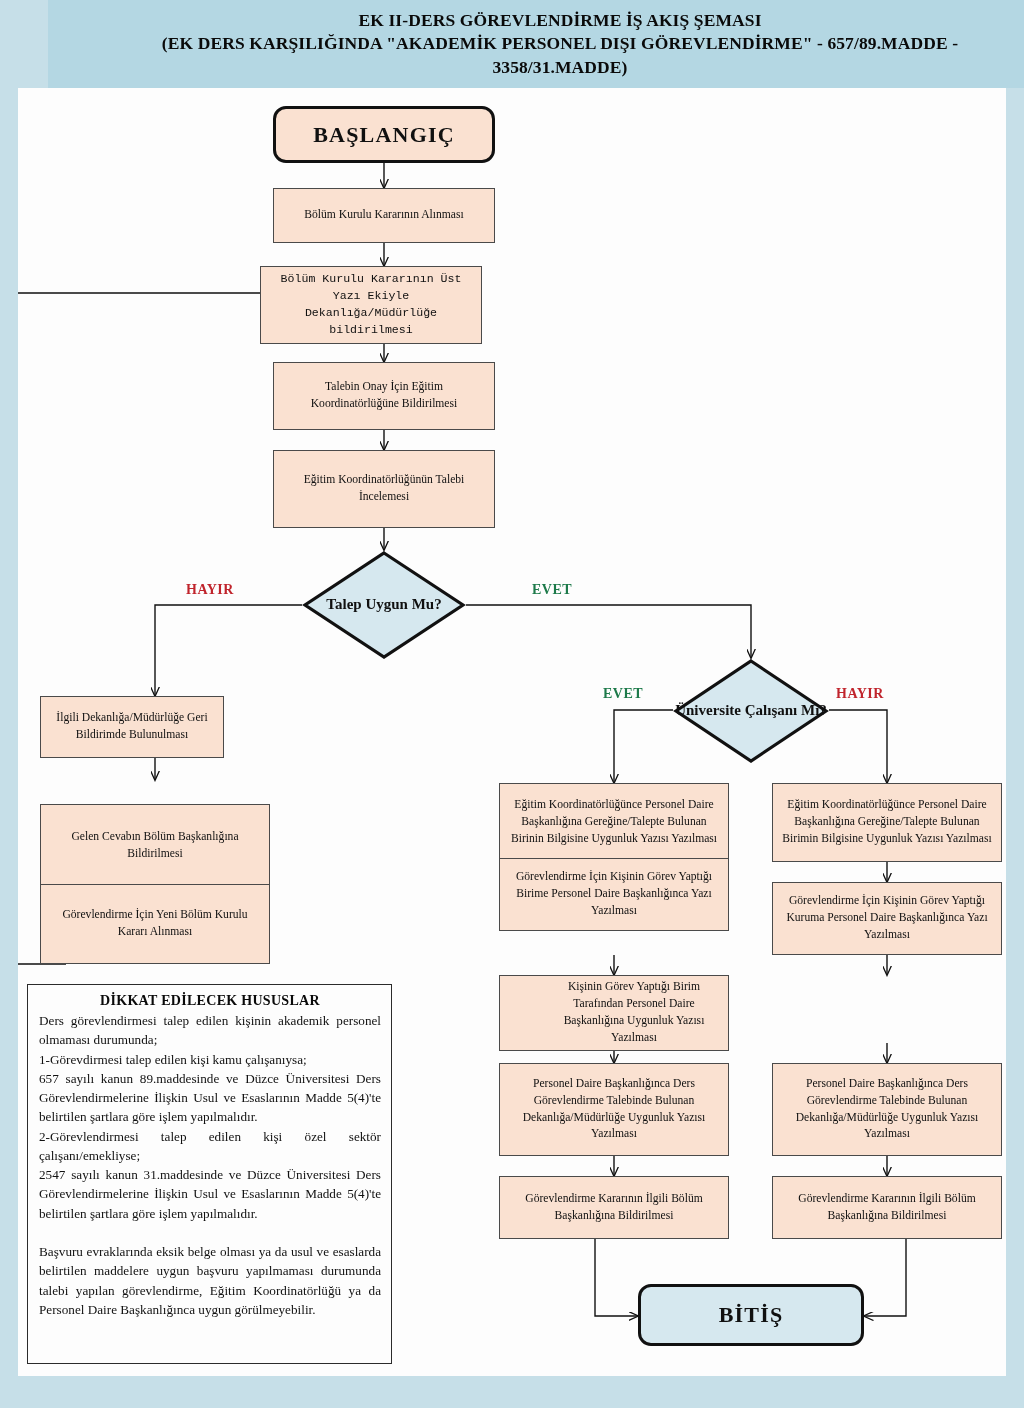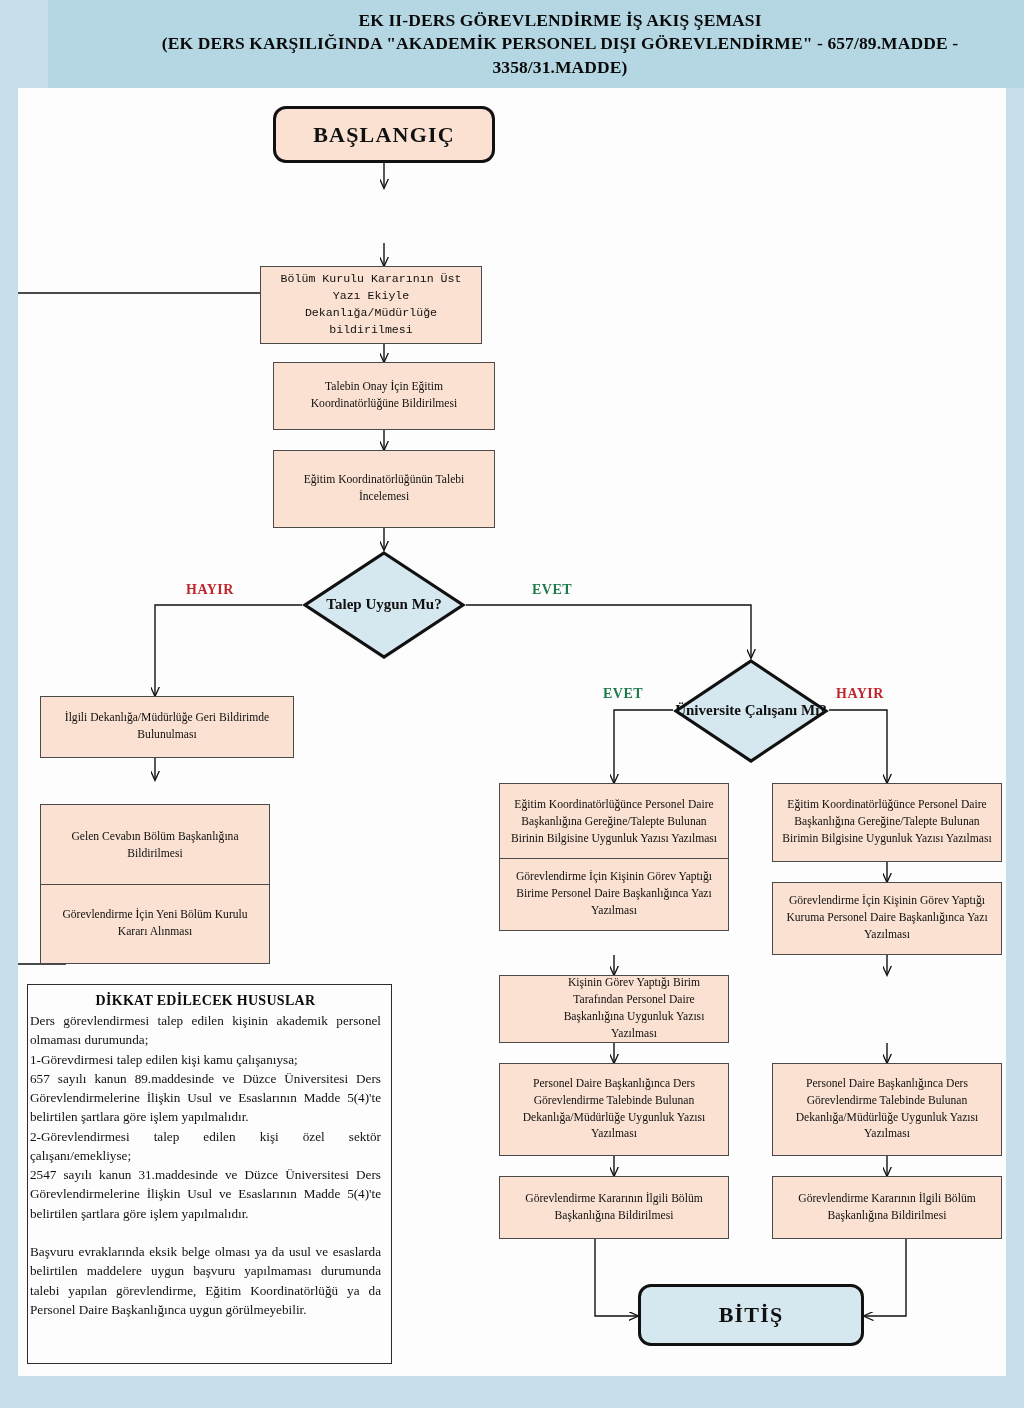--- a/index.html
+++ b/index.html
@@ -100,21 +100,21 @@
     letter-spacing: 0.5px;
     white-space: nowrap;
   }
   .lbl-yes { color: #1d7a4a; }
   .lbl-no  { color: #c0242c; }
   #notes {
     position: absolute;
     box-sizing: border-box;
     background: #fdfdfd;
     border: 1.6px solid #2b2b2b;
-    padding: 8px 10px 10px 2px;
+    padding: 8px 10px 10px 11px;
   }
   #notes .notes-title {
     text-align: center;
     font-weight: bold;
     font-size: 14px;
     letter-spacing: 0.3px;
     margin-bottom: 2px;
     color: #0a0a0a;
   }
   #notes .notes-body {
@@ -186,20 +186,23 @@
         <path d="M577,1151 L577,1228 L620,1228" marker-end="url(#ah)"></path>
 
         <path d="M888,1151 L888,1228 L846,1228" marker-end="url(#ah)"></path>
       </g>
     </svg>
 
     <div class="node term start" style="left:255px; top:18px; width:222px; height:57px;">
       <span>BAŞLANGIÇ</span>
     </div>
 
+    <div class="node proc" style="left:255px; top:100px; width:222px; height:55px;">
+      <span>Bölüm Kurulu Kararının Alınması</span>
+    </div>
 
     <div class="node proc" style="left:242px; top:178px; width:222px; height:78px;font-family:Liberation Mono, monospace;">
       <span>Bölüm Kurulu Kararının Üst Yazı Ekiyle Dekanlığa/Müdürlüğe bildirilmesi</span>
     </div>
 
     <div class="node proc" style="left:255px; top:274px; width:222px; height:68px;">
       <span>Talebin Onay İçin Eğitim Koordinatörlüğüne Bildirilmesi</span>
     </div>
 
     <div class="node proc" style="left:255px; top:362px; width:222px; height:78px;">
@@ -217,37 +220,37 @@
 
     <div class="diamond-wrap" style="left:655px; top:570px; width:156px; height:106px;">
       <svg viewBox="0 0 156 106" width="156" height="106">
         <polygon points="78,3 153,53 78,103 3,53" fill="#d6e8ef" stroke="#111111" stroke-width="3.2"></polygon>
       </svg>
       <div class="diamond-label">Üniversite Çalışanı Mı?</div>
     </div>
     <div class="edge-label lbl-yes" style="left:585px; top:598px;">EVET</div>
     <div class="edge-label lbl-no" style="left:818px; top:598px;">HAYIR</div>
 
-    <div class="node proc" style="left:22px; top:608px; width:254px; height:62px;">
+    <div class="node proc" style="left:22px; top:608px; width:184px; height:62px;">
       <span>İlgili Dekanlığa/Müdürlüğe Geri Bildirimde Bulunulması</span>
     </div>
     <div class="node proc" style="left:22px; top:692px; width:230px; height:83px;margin-top:24px;">
       <span>Gelen Cevabın Bölüm Başkanlığına Bildirilmesi</span>
     </div>
     <div class="node proc" style="left:22px; top:796px; width:230px; height:80px;">
       <span>Görevlendirme İçin Yeni Bölüm Kurulu Kararı Alınması</span>
     </div>
 
     <div class="node proc" style="left:481px; top:695px; width:230px; height:79px;">
       <span>Eğitim Koordinatörlüğünce Personel Daire Başkanlığına Gereğine/Talepte Bulunan Birinin Bilgisine Uygunluk Yazısı Yazılması</span>
     </div>
     <div class="node proc" style="left:481px; top:770px; width:230px; height:73px;">
       <span>Görevlendirme İçin Kişinin Görev Yaptığı Birime Personel Daire Başkanlığınca Yazı Yazılması</span>
     </div>
-    <div class="node proc" style="left:481px; top:887px; width:230px; height:68px;padding-left:47px;">
+    <div class="node proc" style="left:481px; top:887px; width:230px; height:76px;padding-left:47px;">
       <span>Kişinin Görev Yaptığı Birim Tarafından Personel Daire Başkanlığına Uygunluk Yazısı Yazılması</span>
     </div>
     <div class="node proc" style="left:481px; top:975px; width:230px; height:93px;">
       <span>Personel Daire Başkanlığınca Ders Görevlendirme Talebinde Bulunan Dekanlığa/Müdürlüğe Uygunluk Yazısı Yazılması</span>
     </div>
     <div class="node proc" style="left:481px; top:1088px; width:230px; height:63px;">
       <span>Görevlendirme Kararının İlgili Bölüm Başkanlığına Bildirilmesi</span>
     </div>
 
     <div class="node proc" style="left:754px; top:695px; width:230px; height:79px;">

